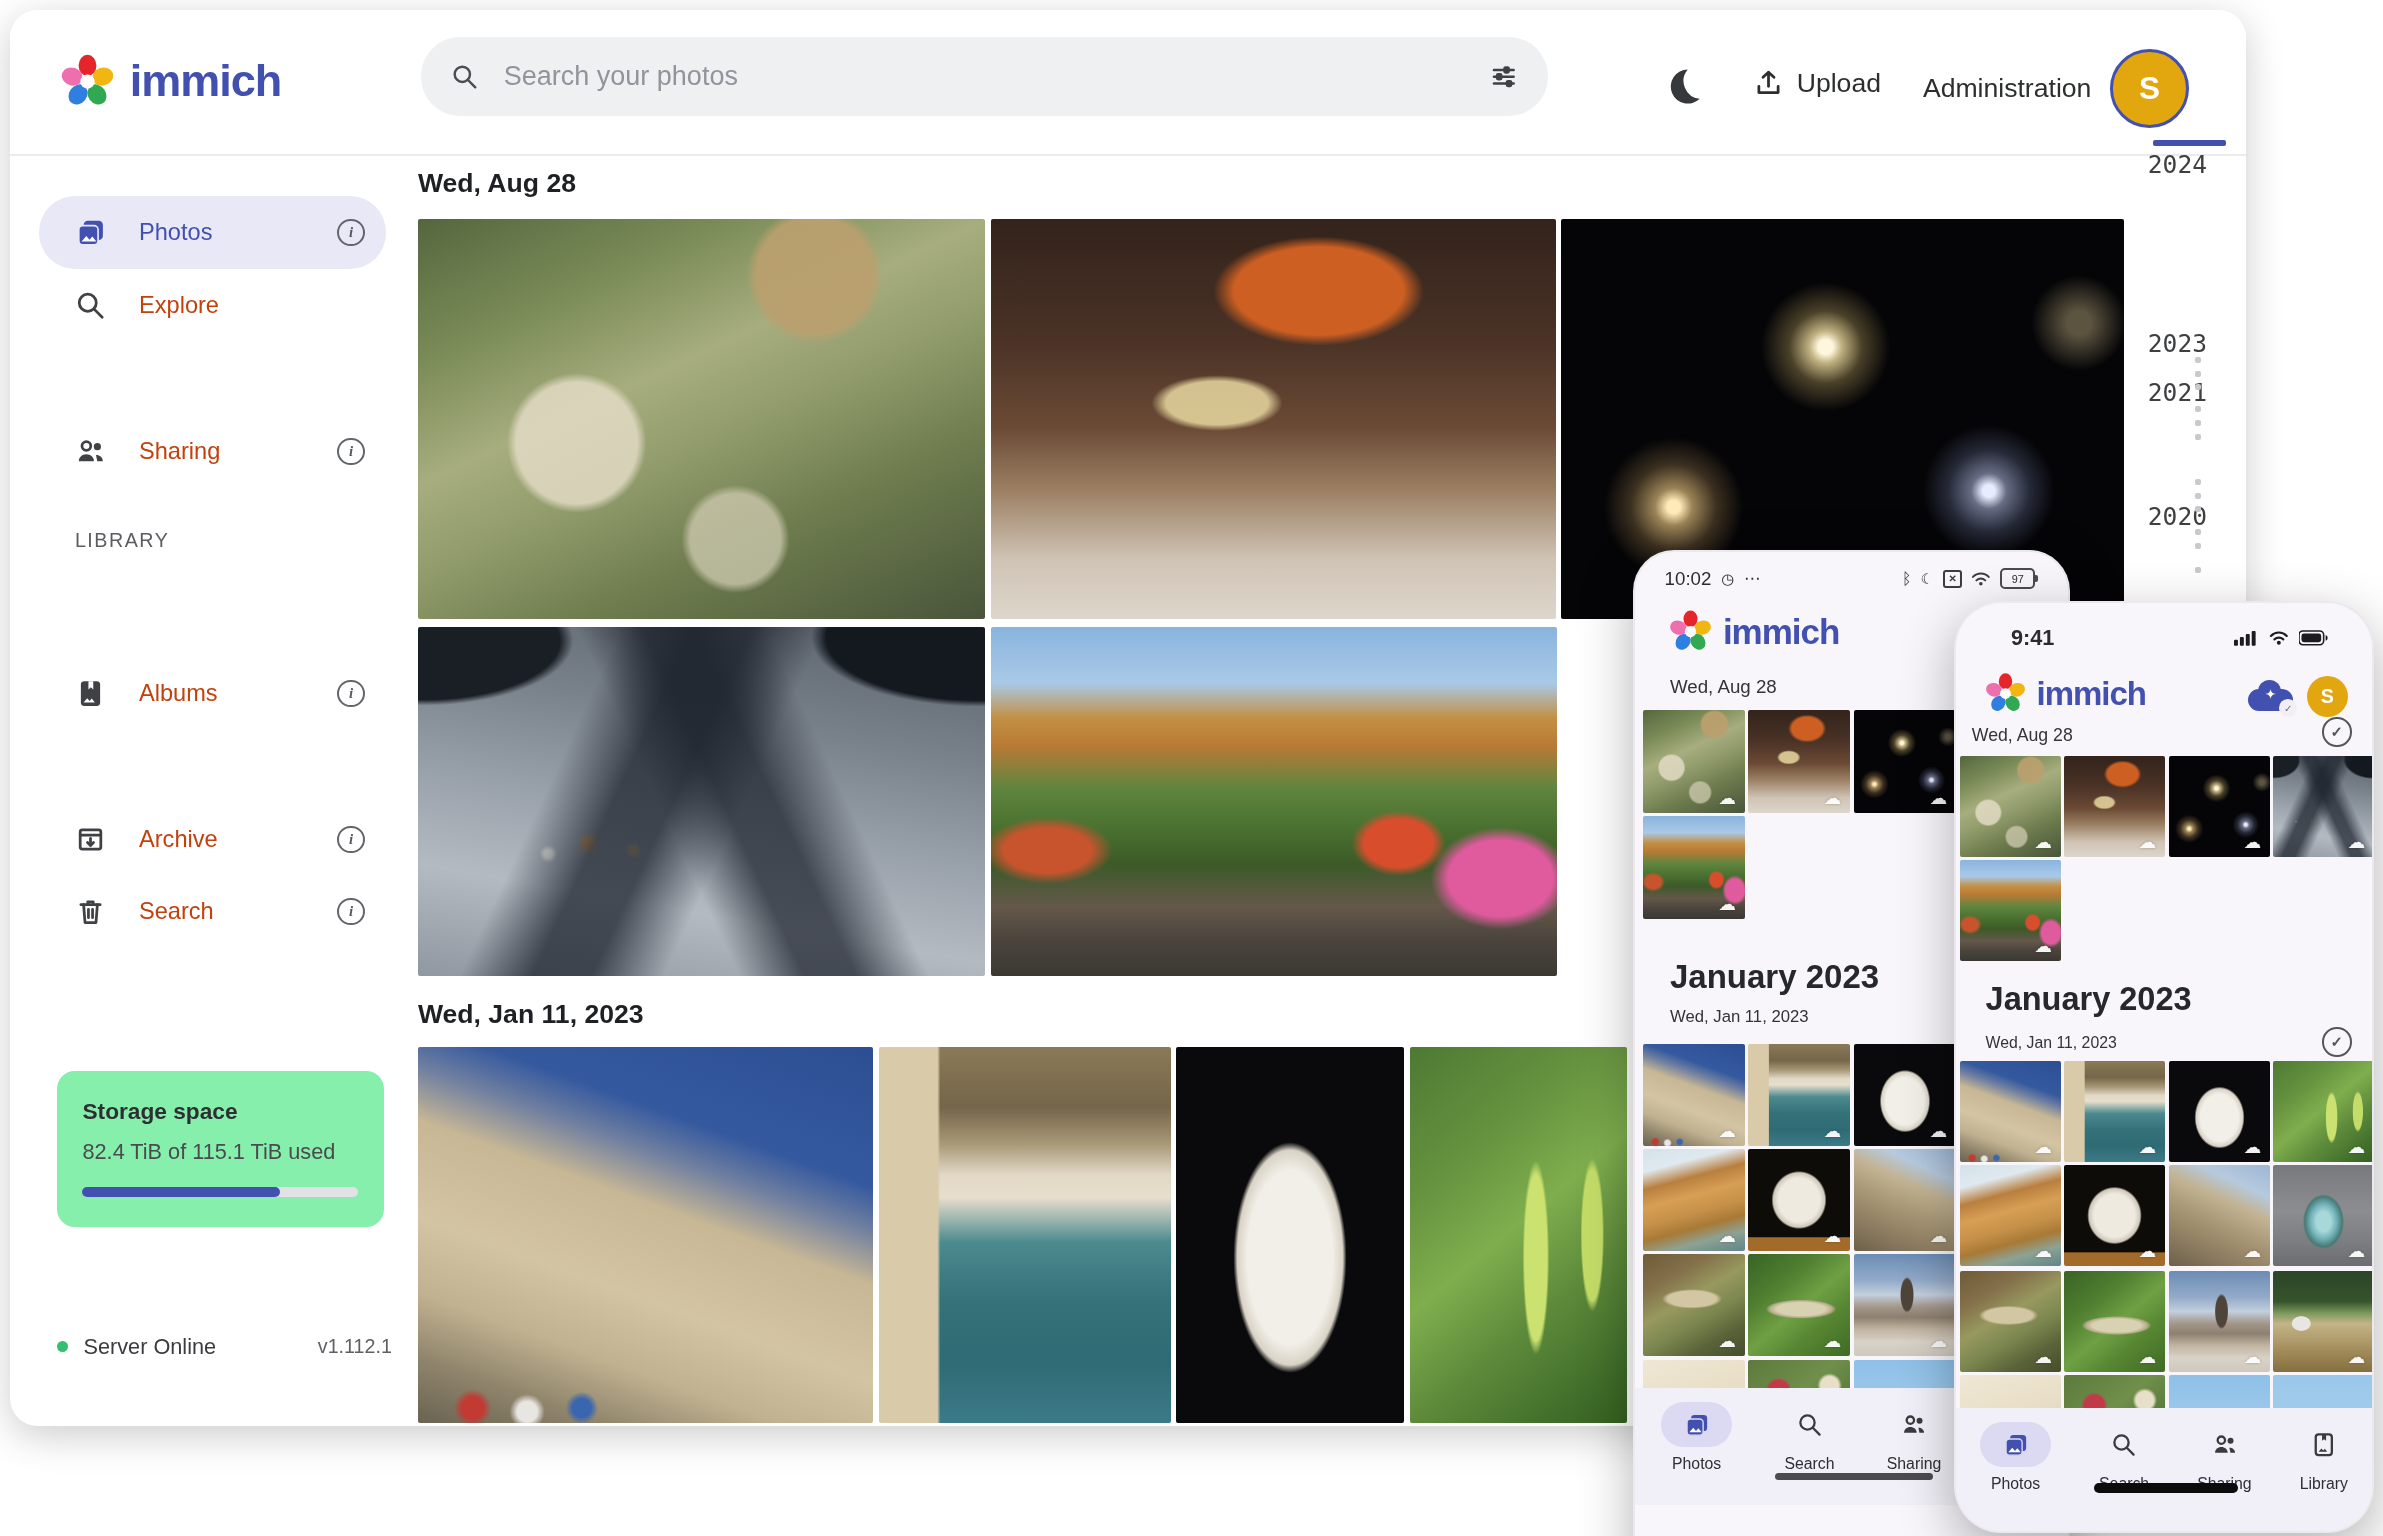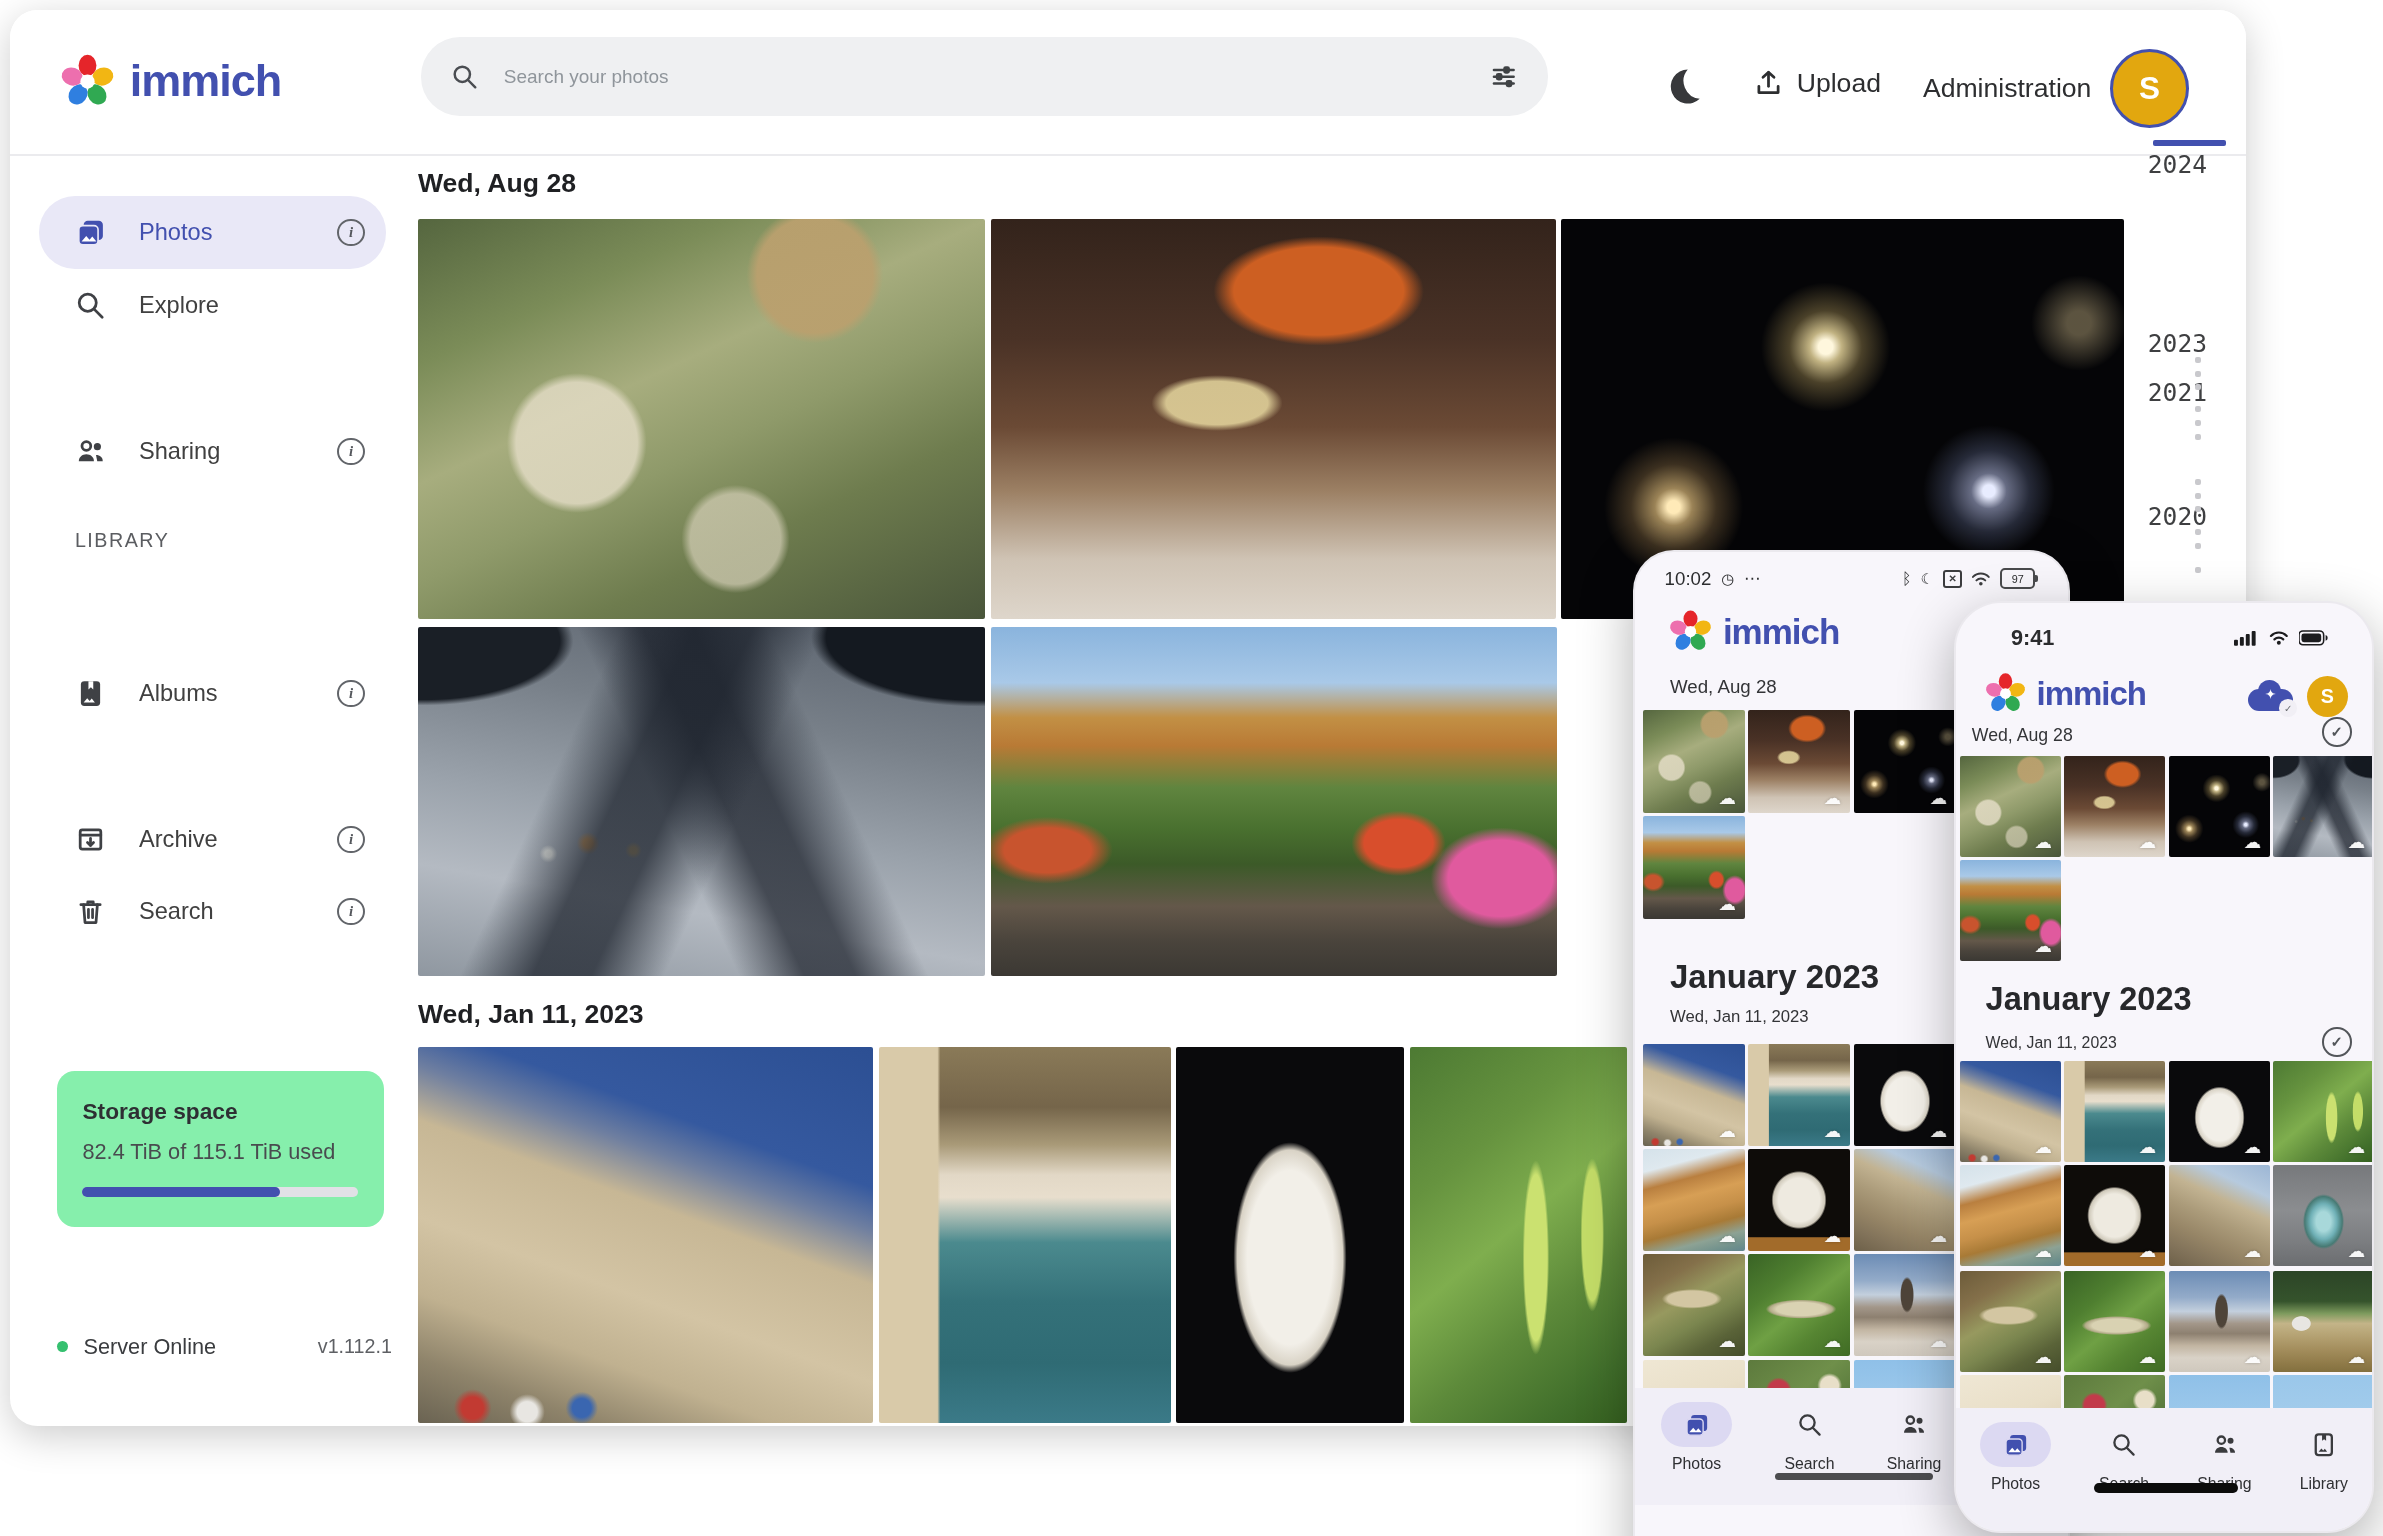--- a/index.html
+++ b/index.html
@@ -6,28 +6,28 @@
   body{width:2384px;height:1537px;position:relative;font-family:"Liberation Sans",sans-serif;overflow:hidden;}
   .abs{position:absolute;}
 
   
   #window{position:absolute;left:9.9px;top:9.9px;width:2236px;height:1416px;background:#fff;border-radius:27.6px;
     box-shadow:0 9.9px 39px rgba(0,0,0,.20);z-index:1;overflow:hidden;}
   #appheader{position:absolute;left:0;top:0;width:2236px;height:144px;background:#fff;border-bottom:2px solid #ebebee;}
   .brandtxt{font-size:45px;font-weight:bold;color:#4250af;letter-spacing:-1px;}
   #searchpill{position:absolute;left:411px;top:27.6px;width:1127px;height:79px;background:#eff0f2;border-radius:39px;
     display:flex;align-items:center;padding:0 29.6px;box-sizing:border-box;}
-  #searchpill input{flex:1;border:none;outline:none;background:transparent;font-size:19px;color:#15803d;margin-left:21.7px;font-family:"Liberation Sans",sans-serif;}
+  #searchpill input{flex:1;border:none;outline:none;background:transparent;font-size:27px;color:#15803d;margin-left:21.7px;font-family:"Liberation Sans",sans-serif;}
   #searchpill input::placeholder{color:#8f959b;}
   .hbtn{display:flex;align-items:center;gap:11.8px;color:#2d2e30;font-size:26.6px;}
   .avatar{width:73px;height:73px;border-radius:50%;background:#e2a70f;border:3px solid #4250af;display:flex;align-items:center;justify-content:center;
     color:#fff;font-size:31.5px;font-weight:bold;}
 
   
-  .sbitem{position:absolute;left:29.6px;width:347px;height:73px;border-radius:36px;display:flex;align-items:center;padding:0 21.7px 0 35px;box-sizing:border-box;gap:31.5px;color:#404040;font-size:23.6px;font-weight:500;}
+  .sbitem{position:absolute;left:29.6px;width:347px;height:73px;border-radius:36px;display:flex;align-items:center;padding:0 21.7px 0 35px;box-sizing:border-box;gap:31.5px;color:#c2410c;font-size:23.6px;font-weight:500;}
   .sbitem.active{background:#e9e8f7;color:#4250af;}
   .sbitem .lbl{flex:1;}
   .seclabel{position:absolute;left:65px;color:#5b5d61;font-size:19.7px;letter-spacing:1.5px;font-weight:500;}
   .inf{width:23.6px;height:23.6px;border:2px solid #62656a;border-radius:50%;display:flex;align-items:center;justify-content:center;flex:none;}
   .inf::after{content:"i";font:italic bold 14.8px "Liberation Serif",serif;color:#54575c;}
   .inf.indigo{border-color:#4250af;}
   .inf.indigo::after{color:#4250af;}
   #storagecard{position:absolute;left:47px;top:1061px;width:327px;height:156px;background:#86efac;border-radius:17.7px;}
   #storagecard h4{margin:27.6px 0 0 25.6px;font-size:22.7px;color:#2e2f33;}
   #storagecard .use{margin:13.8px 0 0 25.6px;font-size:21.7px;color:#494b4f;}

